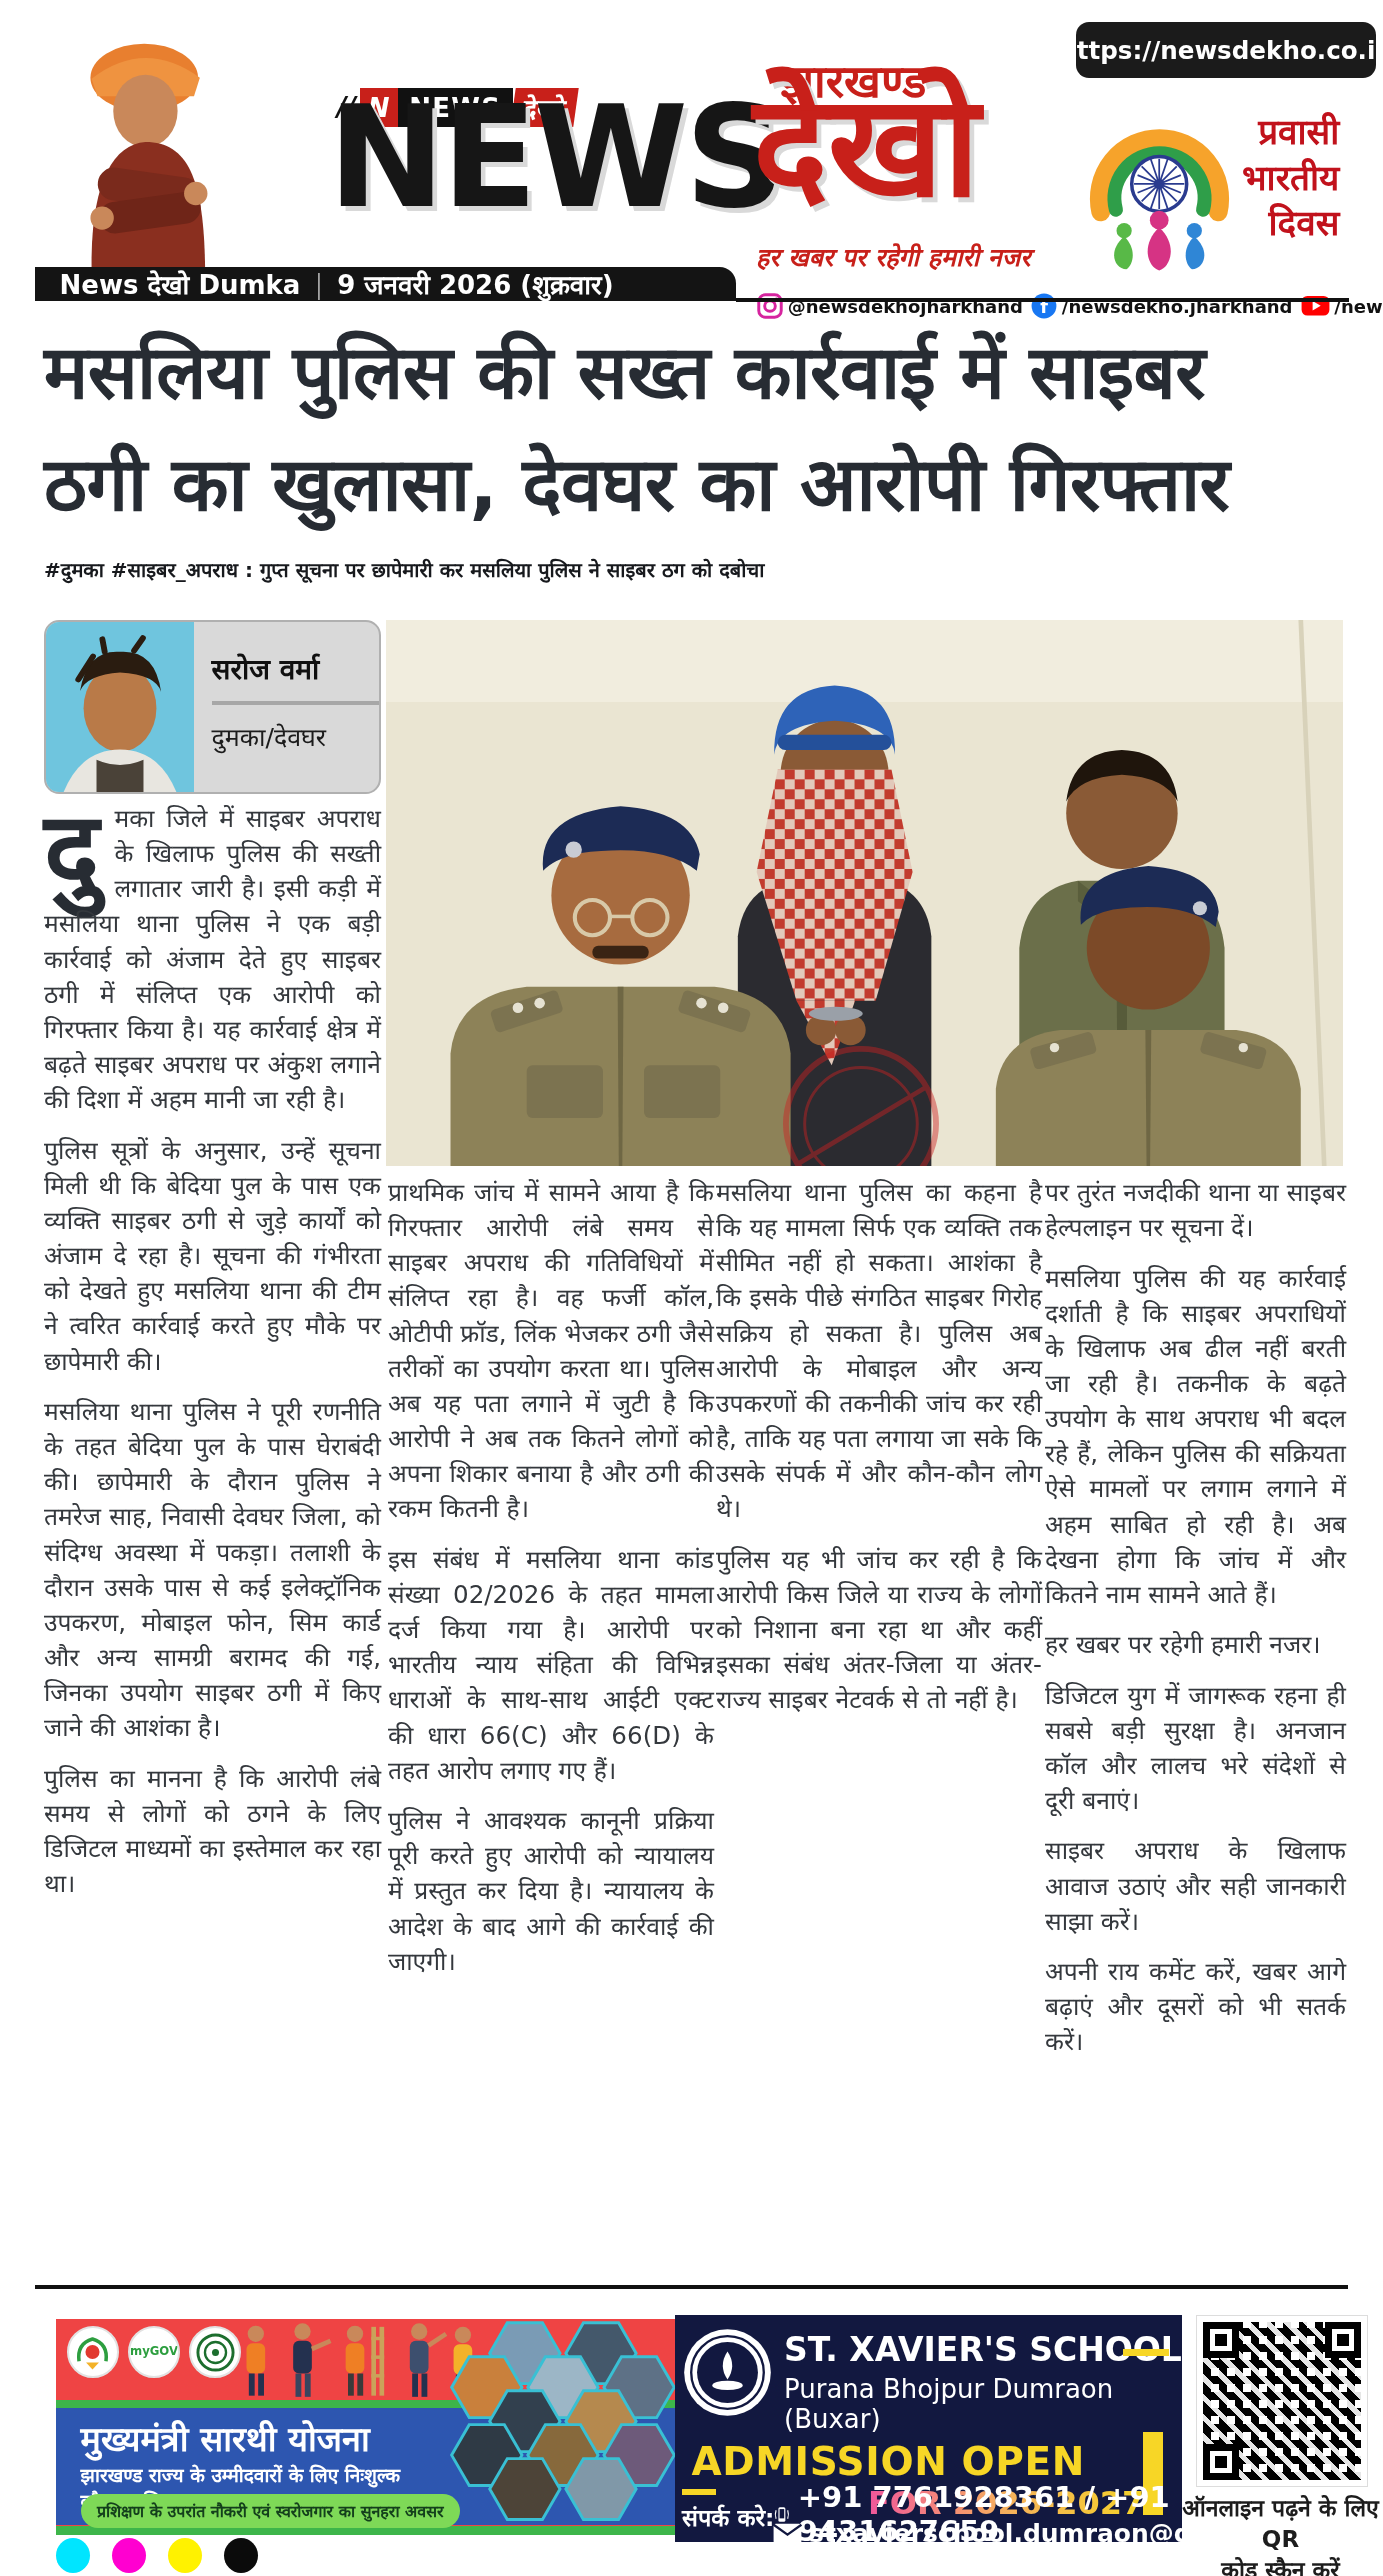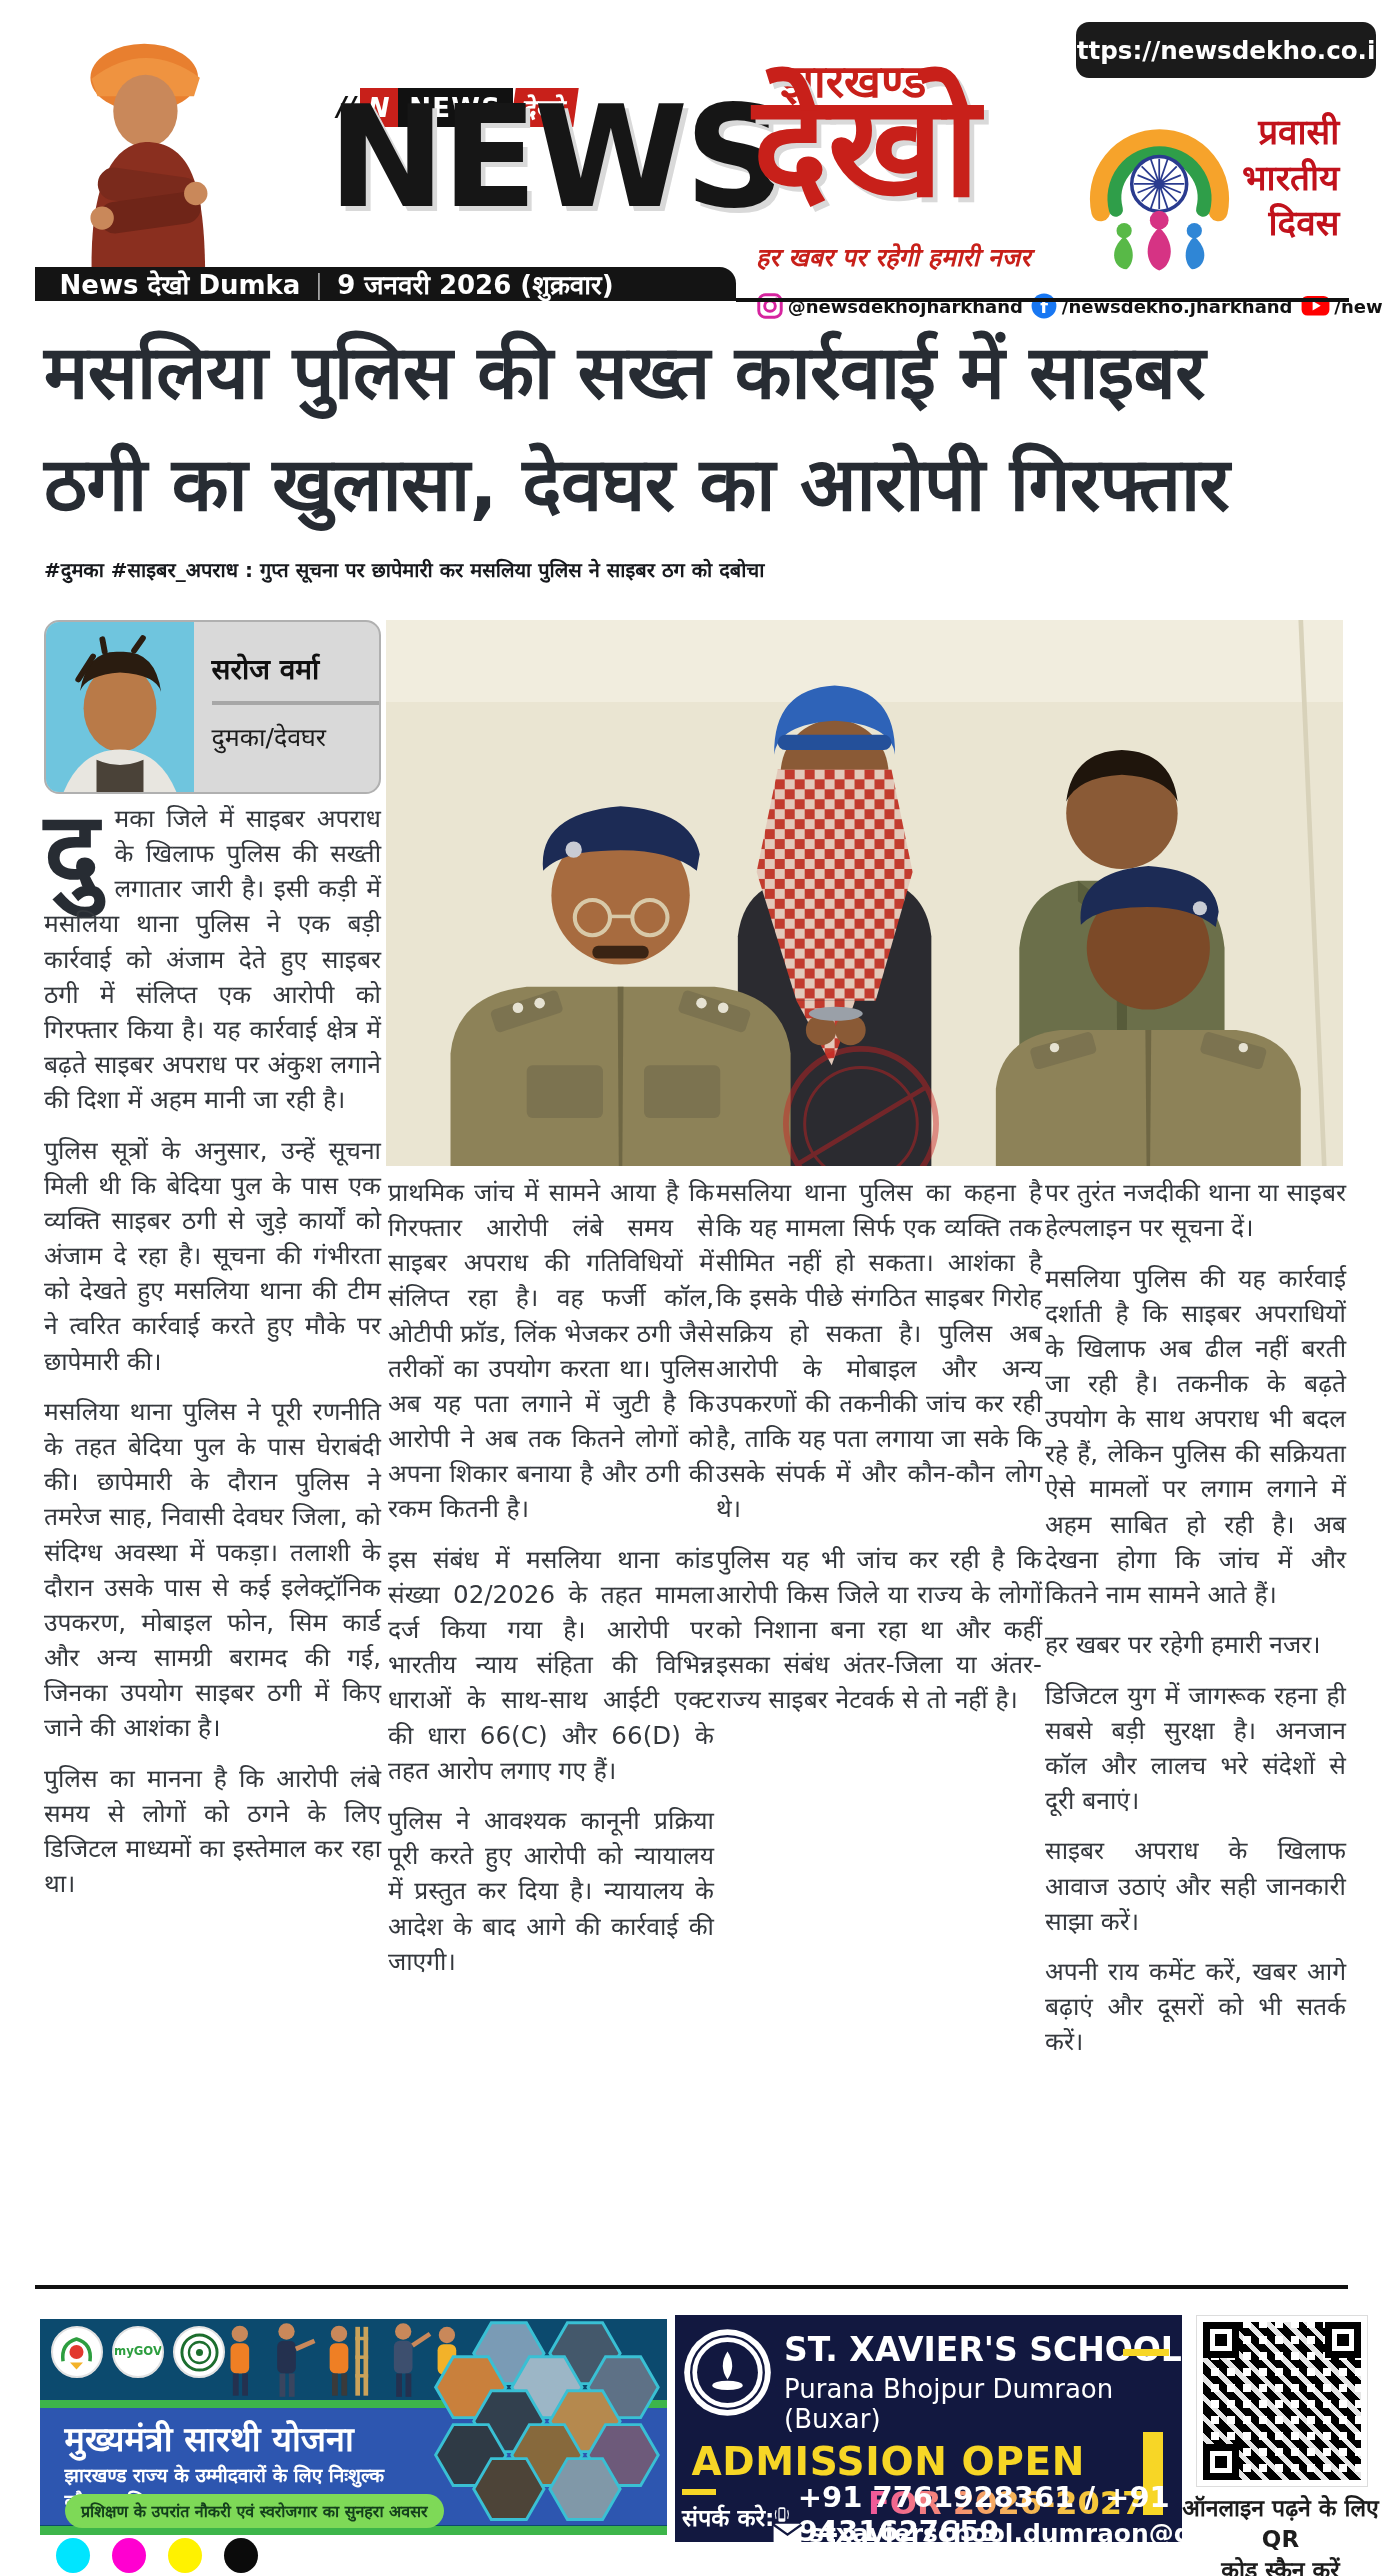--- a/index.html
+++ b/index.html
@@ -54,21 +54,21 @@
   .dropcap { float:left; font-size:104px; line-height:.78; font-weight:800; color:#272c33;
     margin:9.4px 15.2px 3.5px 0; }
   .c1 { left:44px;  top:801px; width:337px; }
   .c2 { left:388px; top:1175px; width:326px; }
   .c3 { left:716px;top:1175px; width:326px; }
   .c4 { left:1045px;top:1175px; width:301px; }
 
   
   .footer-rule { left:35px; top:2285px; width:1313px; height:3.5px; background:#111; }
 
-  .saarthi { left:40px; top:2319px; width:627px; height:216px; background:#0c4a6e; overflow:hidden; }
+  .saarthi { left:56px; top:2319px; width:627px; height:216px; background:#ef4444; overflow:hidden; }
   .saarthi .blue { position:absolute; left:0; top:89px; width:100%; height:117px; background:#2d56b0; }
   .saarthi .band-top { position:absolute; left:0; top:81px; width:100%; height:8.2px; background:#3db54a; }
   .saarthi .band-bot { position:absolute; left:0; bottom:0; width:100%; height:9.4px; background:#3db54a; }
   .saarthi .logos { position:absolute; left:10.6px; top:7px; display:flex; gap:9.4px; }
   .saarthi .logo-circ { width:52px; height:52px; border-radius:50%; background:#fff;
     border:2.3px solid #e2e2e2; display:flex; align-items:center; justify-content:center; overflow:hidden; }
   .saarthi .mygov { font-size:11.7px; font-weight:900; color:#2d9e3f; text-align:center; line-height:1; }
   .saarthi .title { position:absolute; left:24.6px; top:96px; font-size:34px; font-weight:900; color:#fff; }
   .saarthi .subtitle { position:absolute; left:24.6px; top:143px; width:340px; font-size:19px; font-weight:700; color:#fff; }
   .saarthi .pill { position:absolute; left:24.6px; top:175px; background:#7ed957; color:#14401c;

